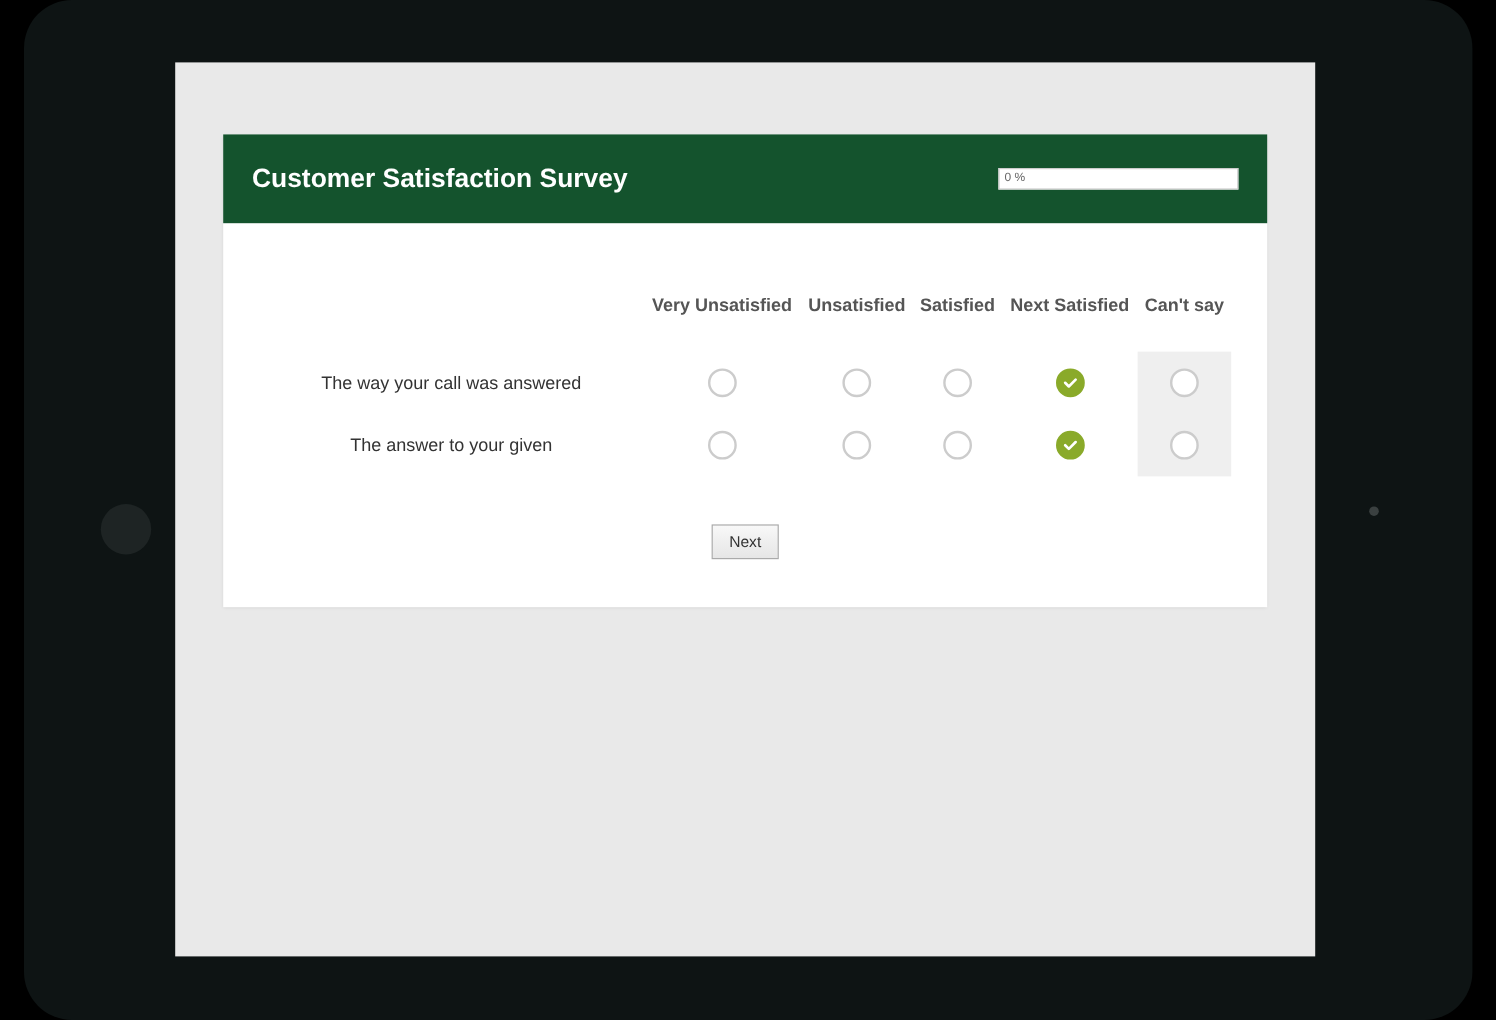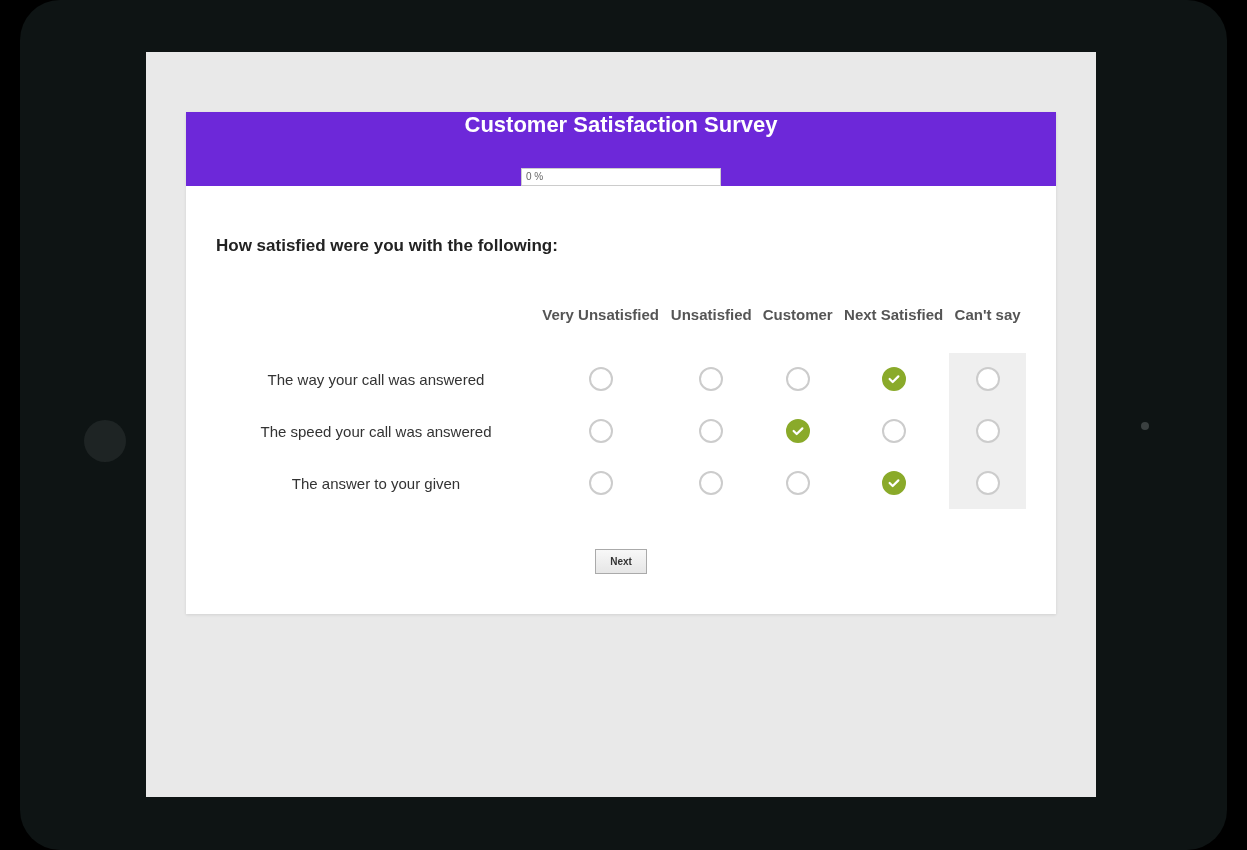--- a/index.html
+++ b/index.html
@@ -53,27 +53,26 @@
     }
     .survey-panel {
       position: absolute;
       top: 60px;
       left: 40px;
       right: 40px;
       background: #fff;
       box-shadow: 0 1px 3px rgba(0,0,0,0.1);
     }
     .survey-header {
-      background: #6d28d9;
+      background: #14532d;
       height: 74px;
       display: flex;
       align-items: center;
       justify-content: space-between;
       padding: 0 24px;
-      flex-direction: column;
     }
     .survey-title {
       color: #fff;
       font-size: 22px;
       font-weight: bold;
     }
     .progress-box {
       width: 200px;
       height: 18px;
       background: #fff;
@@ -151,70 +150,59 @@
     }
     .next-row {
       text-align: center;
       margin-top: 40px;
     }
     .next-button {
       display: inline-block;
       padding: 6px 14px;
       background: linear-gradient(#f8f8f8, #e6e6e6);
       border: 1px solid #aaa;
-      font-size: 10px;
-      font-weight: bold;
+      font-size: 13px;
+      font-weight: normal;
       color: #333;
       cursor: pointer;
     }
   </style>
 </head>
 <body>
 
 <div class="tablet-frame">
   <div class="home-button"></div>
   <div class="camera-dot"></div>
   <div class="screen">
     <div class="survey-panel">
       <div class="survey-header">
         <div class="survey-title">Customer Satisfaction Survey</div>
         <div class="progress-box">0 %</div>
       </div>
       <div class="survey-body">
-        <div class="question-text">How satisfied were you with the following:</div>
         <table class="matrix">
           <thead>
             <tr>
               <th class="row-label-head"></th>
               <th>Very Unsatisfied</th>
               <th>Unsatisfied</th>
-              <th>Customer</th>
+              <th>Satisfied</th>
               <th>Next Satisfied</th>
               <th>Can't say</th>
             </tr>
           </thead>
           <tbody id="matrix-body">
           <tr>
                 <td class="row-label">The way your call was answered</td>
                 <td class="radio-cell"><span class="radio-circle"></span></td>
                 <td class="radio-cell"><span class="radio-circle"></span></td>
                 <td class="radio-cell"><span class="radio-circle"></span></td>
                 <td class="radio-cell"><span class="radio-circle selected"><svg viewBox="0 0 16 16">
                       <path d="M3 8 L6.5 11.5 L13 5" stroke="#fff" stroke-width="2.5" fill="none" stroke-linecap="round" stroke-linejoin="round"></path>
                     </svg></span></td>
-                <td class="radio-cell col-shaded"><span class="radio-circle"></span></td>
-              </tr>
-              <tr>
-                <td class="row-label">The speed your call was answered</td>
-                <td class="radio-cell"><span class="radio-circle"></span></td>
-                <td class="radio-cell"><span class="radio-circle"></span></td>
-                <td class="radio-cell"><span class="radio-circle selected"><svg viewBox="0 0 16 16">
-                      <path d="M3 8 L6.5 11.5 L13 5" stroke="#fff" stroke-width="2.5" fill="none" stroke-linecap="round" stroke-linejoin="round"></path>
-                    </svg></span></td>
-                <td class="radio-cell"><span class="radio-circle"></span></td>
                 <td class="radio-cell col-shaded"><span class="radio-circle"></span></td>
               </tr>
               <tr>
                 <td class="row-label">The answer to your given</td>
                 <td class="radio-cell"><span class="radio-circle"></span></td>
                 <td class="radio-cell"><span class="radio-circle"></span></td>
                 <td class="radio-cell"><span class="radio-circle"></span></td>
                 <td class="radio-cell"><span class="radio-circle selected"><svg viewBox="0 0 16 16">
                       <path d="M3 8 L6.5 11.5 L13 5" stroke="#fff" stroke-width="2.5" fill="none" stroke-linecap="round" stroke-linejoin="round"></path>
                     </svg></span></td>

